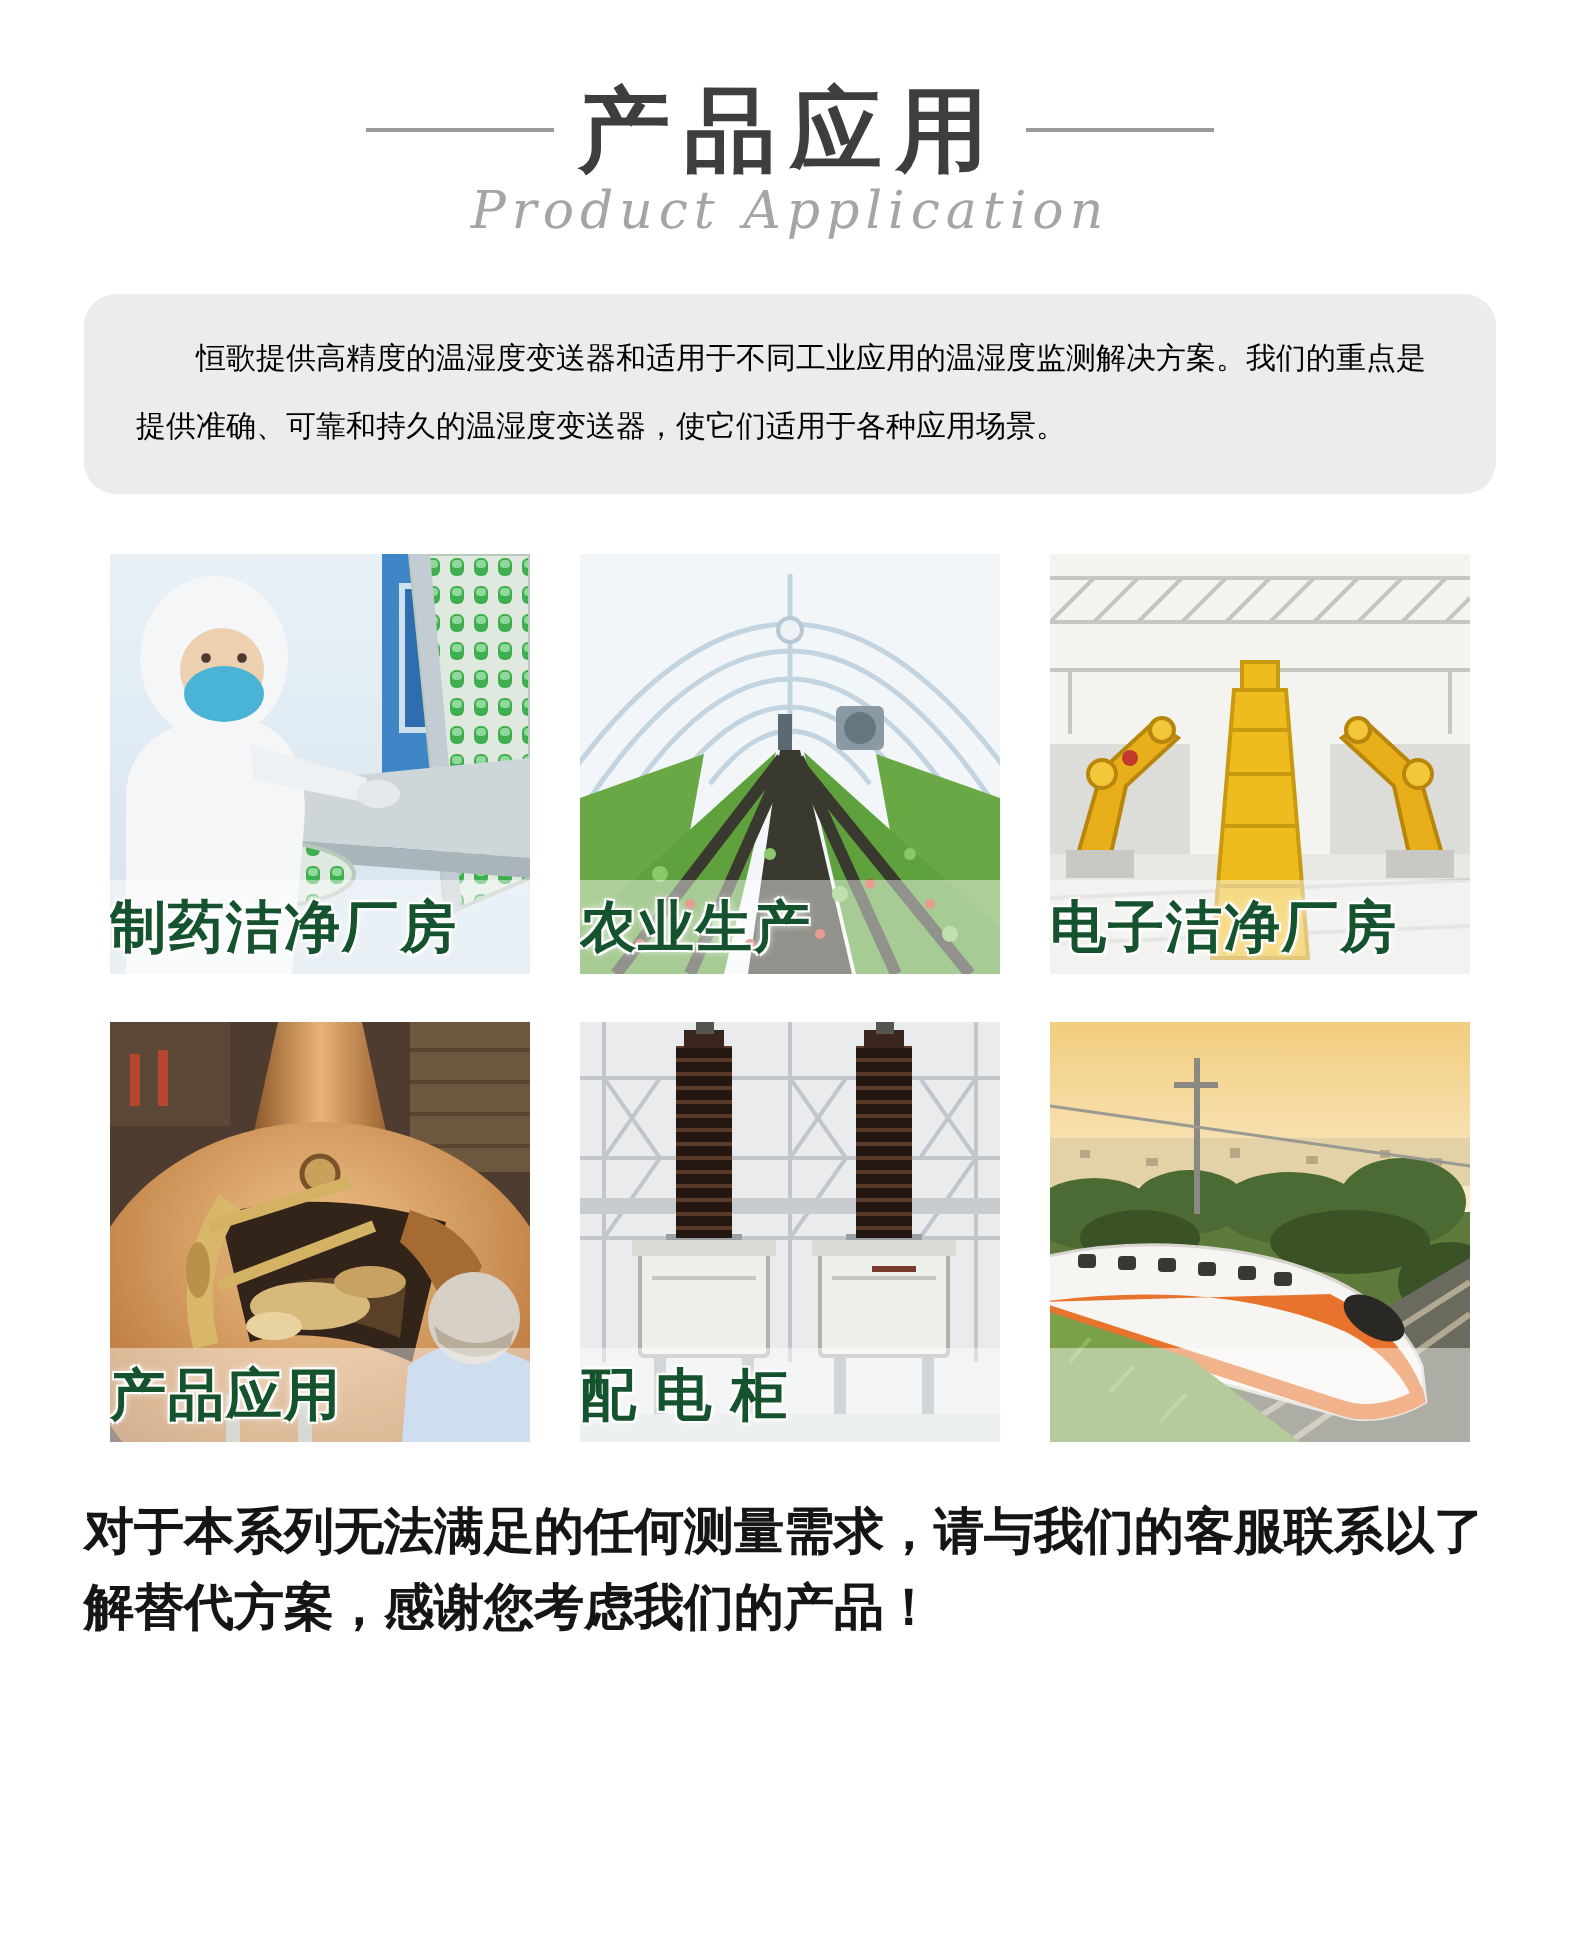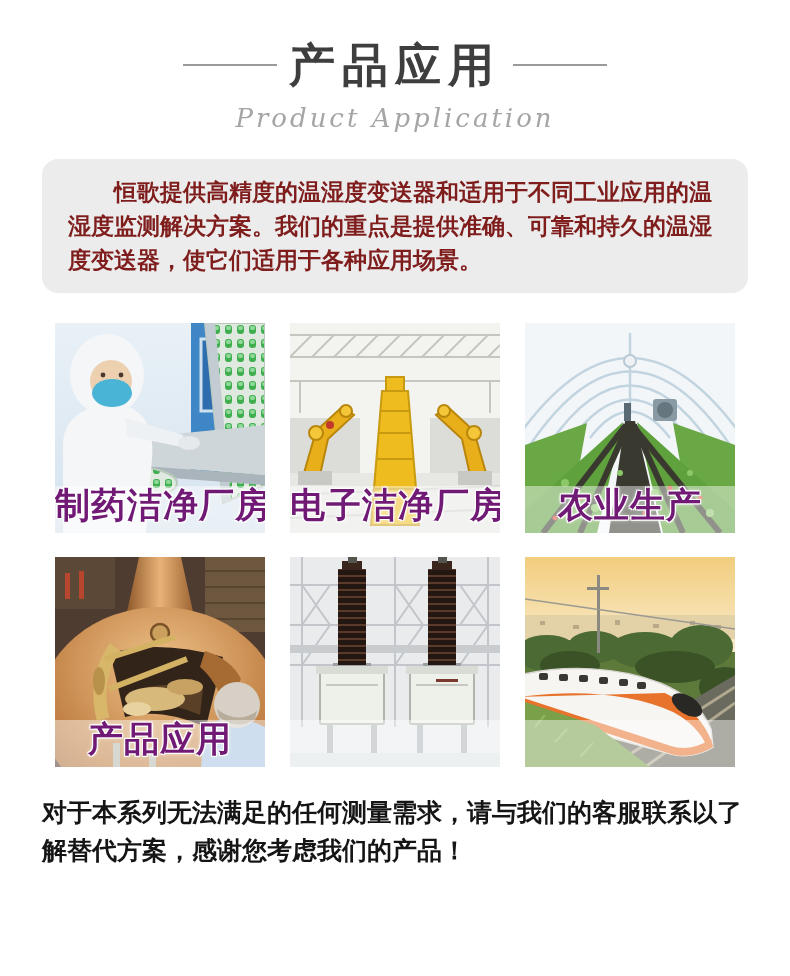--- a/index.html
+++ b/index.html
@@ -10,47 +10,47 @@
   }
   
   .header { padding-top:40px; text-align:center; }
   .title-row { display:flex; align-items:center; justify-content:center; gap:12px; }
   .rule { width:94px; height:2px; background:#9a9a9a; }
   .page-title {
     font-size:46px; font-weight:700; color:#3e3e3e;
     letter-spacing:7px; line-height:1.1;
   }
   .page-subtitle {
-    margin-top:12px; font-family:"DejaVu Serif", serif; font-style:italic;
+    margin-top:0; font-family:"DejaVu Serif", serif; font-style:italic;
     font-size:26px; color:#a5a5a5; letter-spacing:3px;
   }
   
   .intro-box {
     margin:26px 42px 0; background:#ececec; border-radius:16px;
     padding:16px 26px;
   }
   .intro-box p {
-    text-indent:2em; font-size:23px; line-height:34px;
-    color:#7f1d1d; font-weight:700;
+    text-indent:2em; font-size:15px; line-height:34px;
+    color:#000000; font-weight:400;
   }
   
   .gallery {
     margin:30px 55px 0;
     display:grid; grid-template-columns:repeat(3, 1fr);
     column-gap:25px; row-gap:24px;
   }
   .card { position:relative; height:210px; overflow:hidden; background:#ddd; }
   .card svg { position:absolute; inset:0; width:100%; height:100%; display:block; }
   .label-band {
     position:absolute; left:0; right:0; bottom:0; height:47px;
     background:rgba(255,255,255,0.45);
   }
   .card-label {
-    position:absolute; left:0; right:0; bottom:4px; text-align:center;
-    font-size:35px; font-weight:700; color:#701a75; letter-spacing:1px;
+    position:absolute; left:0; right:0; bottom:4px; 
+    font-size:28px; font-weight:700; color:#14532d; letter-spacing:1px;
     text-shadow:-1px -1px 0 #fff, 1px -1px 0 #fff, -1px 1px 0 #fff, 1px 1px 0 #fff, 0 0 4px #fff;
     white-space:nowrap;
   }
   
   .footer-note {
     margin:26px 42px 0; font-size:25px; line-height:38px;
     color:#151515; font-weight:700;
   }
 </style>
 </head>
@@ -100,61 +100,20 @@
       <circle cx="66" cy="52" r="2.4" fill="#4a3a2e"></circle>
       <path d="M70,95 L128,112 L132,125 L72,113 Z" fill="#eef1f4"></path>
       <ellipse cx="134" cy="120" rx="11" ry="7" fill="#e6e9ec"></ellipse>
     </svg>
     <div class="label-band"></div>
     <div class="card-label">制药洁净厂房</div>
   </div>
 
   <div class="card">
     <svg viewBox="0 0 210 210" preserveAspectRatio="none">
-      <rect width="210" height="210" fill="#f3f3f0"></rect>
-      <g stroke="#c6c6c0" stroke-width="2" fill="none">
-        <line x1="0" y1="12" x2="210" y2="12"></line>
-        <line x1="0" y1="34" x2="210" y2="34"></line>
-        <line x1="0" y1="58" x2="210" y2="58"></line>
-        <path d="M0,34 L22,12 M22,34 L44,12 M44,34 L66,12 M66,34 L88,12 M88,34 L110,12 M110,34 L132,12 M132,34 L154,12 M154,34 L176,12 M176,34 L198,12 M198,34 L210,22"></path>
-        <path d="M10,58 L10,90 M105,58 L105,68 M200,58 L200,90"></path>
-      </g>
-      <rect x="0" y="95" width="70" height="60" fill="#dcdcd8"></rect>
-      <rect x="140" y="95" width="70" height="60" fill="#dcdcd8"></rect>
-      <rect y="150" width="210" height="60" fill="#e7e7e3"></rect>
-      <g stroke="#d0d0cc" stroke-width="2">
-        <line x1="0" y1="172" x2="210" y2="163"></line>
-        <line x1="0" y1="195" x2="210" y2="186"></line>
-      </g>
-      <rect x="96" y="54" width="18" height="15" fill="#eebc1e" stroke="#c89a10" stroke-width="2"></rect>
-      <polygon points="92,68 118,68 129,202 81,202" fill="#eebc1e" stroke="#c89a10" stroke-width="2"></polygon>
-      <g stroke="#c89a10" stroke-width="2">
-        <line x1="91" y1="88" x2="119" y2="88"></line>
-        <line x1="89" y1="110" x2="121" y2="110"></line>
-        <line x1="87" y1="136" x2="123" y2="136"></line>
-        <line x1="85" y1="166" x2="126" y2="166"></line>
-      </g>
-      <g fill="#e9af1b" stroke="#b8860b" stroke-width="2">
-        <path d="M14,150 L26,108 L52,84 L64,92 L38,116 L30,152 Z"></path>
-        <path d="M196,150 L184,108 L158,84 L146,92 L172,116 L180,152 Z"></path>
-      </g>
-      <circle cx="26" cy="110" r="7" fill="#f4c63a" stroke="#b8860b" stroke-width="2"></circle>
-      <circle cx="56" cy="88" r="6" fill="#f4c63a" stroke="#b8860b" stroke-width="2"></circle>
-      <circle cx="184" cy="110" r="7" fill="#f4c63a" stroke="#b8860b" stroke-width="2"></circle>
-      <circle cx="154" cy="88" r="6" fill="#f4c63a" stroke="#b8860b" stroke-width="2"></circle>
-      <circle cx="40" cy="102" r="4" fill="#c0392b"></circle>
-      <rect x="8" y="148" width="34" height="14" fill="#c8c8c4"></rect>
-      <rect x="168" y="148" width="34" height="14" fill="#c8c8c4"></rect>
-    </svg>
-    <div class="label-band"></div>
-    <div class="card-label">电子洁净厂房</div>
-  </div>
-
-  <div class="card">
-    <svg viewBox="0 0 210 210" preserveAspectRatio="none">
       <rect width="210" height="210" fill="#f2f6f8"></rect>
       <g stroke="#c2d4e0" stroke-width="2.5" fill="none">
         <path d="M-15,125 Q105,-55 225,125"></path>
         <path d="M5,122 Q105,-25 205,122"></path>
         <path d="M25,120 Q105,5 185,120"></path>
         <path d="M45,118 Q105,35 165,118"></path>
         <path d="M65,115 Q105,62 145,115"></path>
         <line x1="105" y1="10" x2="105" y2="92"></line>
       </g>
       <circle cx="105" cy="38" r="6" fill="#eef2f5" stroke="#b8c8d4" stroke-width="2"></circle>
@@ -184,20 +143,61 @@
         <circle cx="55" cy="175" r="2.5"></circle>
           <circle cx="85" cy="195" r="2.5"></circle>
           <circle cx="120" cy="190" r="2.5"></circle>
         <circle cx="145" cy="165" r="2.5"></circle>
           <circle cx="175" cy="175" r="2.5"></circle>
           <circle cx="30" cy="195" r="2.5"></circle>
       </g>
     </svg>
     <div class="label-band"></div>
     <div class="card-label">农业生产</div>
+  </div>
+
+  <div class="card">
+    <svg viewBox="0 0 210 210" preserveAspectRatio="none">
+      <rect width="210" height="210" fill="#f3f3f0"></rect>
+      <g stroke="#c6c6c0" stroke-width="2" fill="none">
+        <line x1="0" y1="12" x2="210" y2="12"></line>
+        <line x1="0" y1="34" x2="210" y2="34"></line>
+        <line x1="0" y1="58" x2="210" y2="58"></line>
+        <path d="M0,34 L22,12 M22,34 L44,12 M44,34 L66,12 M66,34 L88,12 M88,34 L110,12 M110,34 L132,12 M132,34 L154,12 M154,34 L176,12 M176,34 L198,12 M198,34 L210,22"></path>
+        <path d="M10,58 L10,90 M105,58 L105,68 M200,58 L200,90"></path>
+      </g>
+      <rect x="0" y="95" width="70" height="60" fill="#dcdcd8"></rect>
+      <rect x="140" y="95" width="70" height="60" fill="#dcdcd8"></rect>
+      <rect y="150" width="210" height="60" fill="#e7e7e3"></rect>
+      <g stroke="#d0d0cc" stroke-width="2">
+        <line x1="0" y1="172" x2="210" y2="163"></line>
+        <line x1="0" y1="195" x2="210" y2="186"></line>
+      </g>
+      <rect x="96" y="54" width="18" height="15" fill="#eebc1e" stroke="#c89a10" stroke-width="2"></rect>
+      <polygon points="92,68 118,68 129,202 81,202" fill="#eebc1e" stroke="#c89a10" stroke-width="2"></polygon>
+      <g stroke="#c89a10" stroke-width="2">
+        <line x1="91" y1="88" x2="119" y2="88"></line>
+        <line x1="89" y1="110" x2="121" y2="110"></line>
+        <line x1="87" y1="136" x2="123" y2="136"></line>
+        <line x1="85" y1="166" x2="126" y2="166"></line>
+      </g>
+      <g fill="#e9af1b" stroke="#b8860b" stroke-width="2">
+        <path d="M14,150 L26,108 L52,84 L64,92 L38,116 L30,152 Z"></path>
+        <path d="M196,150 L184,108 L158,84 L146,92 L172,116 L180,152 Z"></path>
+      </g>
+      <circle cx="26" cy="110" r="7" fill="#f4c63a" stroke="#b8860b" stroke-width="2"></circle>
+      <circle cx="56" cy="88" r="6" fill="#f4c63a" stroke="#b8860b" stroke-width="2"></circle>
+      <circle cx="184" cy="110" r="7" fill="#f4c63a" stroke="#b8860b" stroke-width="2"></circle>
+      <circle cx="154" cy="88" r="6" fill="#f4c63a" stroke="#b8860b" stroke-width="2"></circle>
+      <circle cx="40" cy="102" r="4" fill="#c0392b"></circle>
+      <rect x="8" y="148" width="34" height="14" fill="#c8c8c4"></rect>
+      <rect x="168" y="148" width="34" height="14" fill="#c8c8c4"></rect>
+    </svg>
+    <div class="label-band"></div>
+    <div class="card-label">电子洁净厂房</div>
   </div>
 
   <div class="card">
     <svg viewBox="0 0 210 210" preserveAspectRatio="none">
       <defs>
         <linearGradient id="cop1" x1="0" y1="0" x2="1" y2="0">
           <stop offset="0" stop-color="#8a5526"></stop>
             <stop offset="0.5" stop-color="#e8b277"></stop>
             <stop offset="1" stop-color="#9a6230"></stop>
         </linearGradient>
@@ -280,20 +280,21 @@
       <rect x="146" y="122" width="22" height="3" fill="#7a3a30"></rect>
       <rect x="48" y="12" width="28" height="96" fill="url(#ribs)"></rect>
       <rect x="138" y="12" width="28" height="96" fill="url(#ribs)"></rect>
       <rect x="52" y="4" width="20" height="9" fill="#3a261c"></rect>
       <rect x="142" y="4" width="20" height="9" fill="#3a261c"></rect>
       <rect x="58" y="0" width="9" height="6" fill="#55554f"></rect>
       <rect x="148" y="0" width="9" height="6" fill="#55554f"></rect>
       <rect x="0" y="196" width="210" height="14" fill="#dfe3e5"></rect>
     </svg>
     <div class="label-band"></div>
+    <div class="card-label">配 电 柜</div>
   </div>
 
   <div class="card">
     <svg viewBox="0 0 210 210" preserveAspectRatio="none">
       <defs>
         <linearGradient id="sky6" x1="0" y1="0" x2="0" y2="1">
           <stop offset="0" stop-color="#f2cd7e"></stop>
             <stop offset="1" stop-color="#faeed2"></stop>
         </linearGradient>
       </defs>

